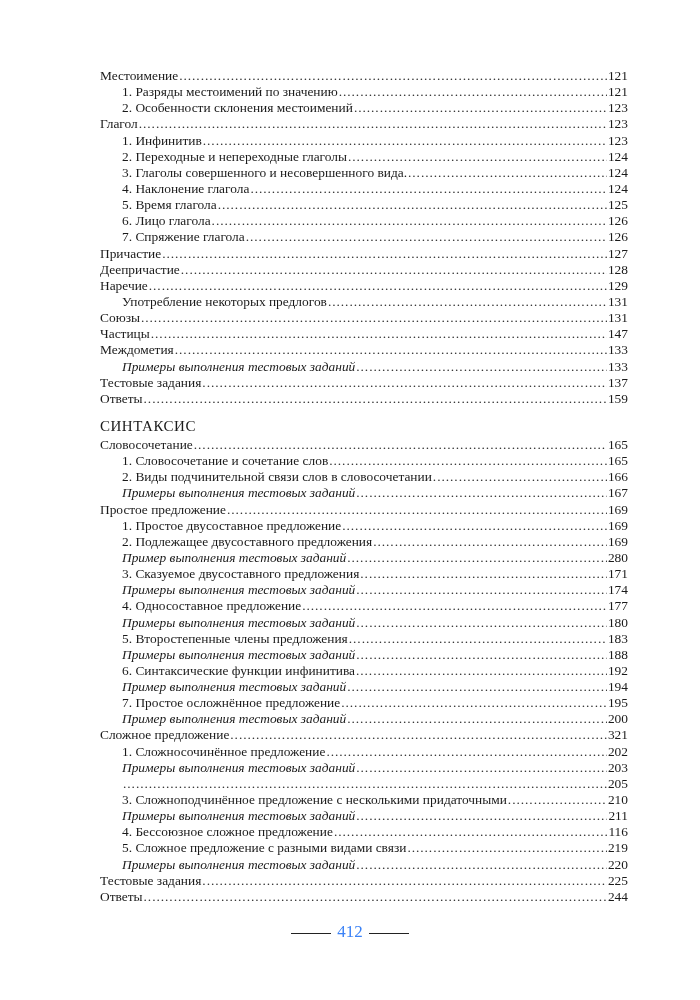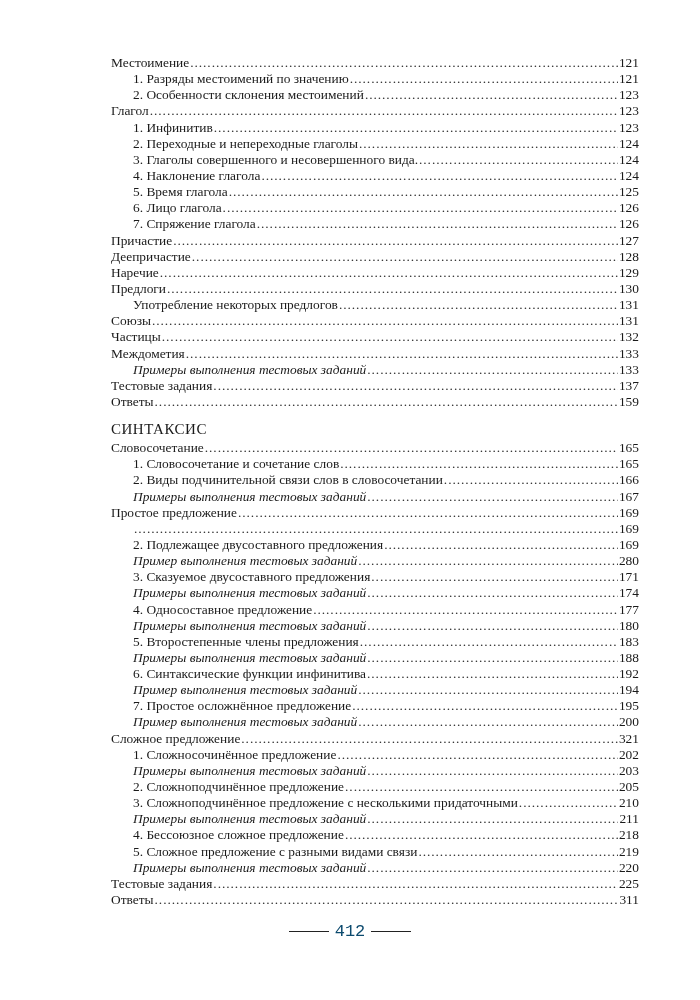--- a/index.html
+++ b/index.html
@@ -1,28 +1,28 @@
 <!DOCTYPE html>
 <html><head>
 <meta charset="utf-8">
 <style>
   html, body { margin: 0; padding: 0; background: #ffffff; }
   body { width: 700px; height: 1000px; position: relative; overflow: hidden;
          font-family: "Liberation Serif", "DejaVu Serif", serif; color: #1a1a1a; }
-  .toc { position: absolute; left: 100px; top: 55px; width: 528px; margin-left: 11px; }
+  .toc { position: absolute; left: 100px; top: 68px; width: 528px; }
   .row { display: flex; align-items: baseline; height: 16.15px; font-size: 13.4px; line-height: 16.15px; white-space: nowrap; }
   .row.sub { padding-left: 22px; }
   .row .label { flex: 0 0 auto; }
   .row.italic .label { font-style: italic; }
   .row .dots { flex: 1 1 auto; overflow: hidden; margin: 0 1px; letter-spacing: 2.2px; color: #333; }
   .row .dots::before { content: ". . . . . . . . . . . . . . . . . . . . . . . . . . . . . . . . . . . . . . . . . . . . . . . . . . . . . . . . . . . . . . . . . . . . . . . . . . . . . . . . . . . . . . . . . . . . . . . . . . . . . . . . . . . . . . . . . . . . . . . . . . . . . . . . . . ."; letter-spacing: -1.2px; }
   .row .page { flex: 0 0 auto; text-align: center; }
   .heading { text-align: left; font-size: 15px; height: 22px; line-height: 22px; margin-top: 8px; letter-spacing: 0.5px; }
   .footer { position: absolute; top: 922px; left: 0; width: 700px; text-align: center;
-            font-family: Liberation Mono, monospace; font-size: 17px; color: #0c4a6e; }
+            font-family: Liberation Serif, serif; font-size: 17px; color: #3b82f6; }
   .footer .dash { display: inline-block; width: 40px; height: 1px; background: #222; vertical-align: middle; margin: 0 6px; }
 </style>
 </head>
 <body>
 
 <div class="toc">
   <div id="sec1">
       <div class="row">
         <span class="label">Местоимение</span>
         <span class="dots"></span>
@@ -86,39 +86,34 @@
       <div class="row">
         <span class="label">Деепричастие</span>
         <span class="dots"></span>
         <span class="page">128</span>
       </div>
       <div class="row">
         <span class="label">Наречие</span>
         <span class="dots"></span>
         <span class="page">129</span>
       </div>
-      <div class="row">
-        <span class="label">Предлоги</span>
-        <span class="dots"></span>
-        <span class="page">130</span>
-      </div>
       <div class="row sub">
         <span class="label">Употребление некоторых предлогов</span>
         <span class="dots"></span>
         <span class="page">131</span>
       </div>
       <div class="row">
         <span class="label">Союзы</span>
         <span class="dots"></span>
         <span class="page">131</span>
       </div>
       <div class="row">
         <span class="label">Частицы</span>
         <span class="dots"></span>
-        <span class="page">132</span>
+        <span class="page">147</span>
       </div>
       <div class="row">
         <span class="label">Междометия</span>
         <span class="dots"></span>
         <span class="page">133</span>
       </div>
       <div class="row sub italic">
         <span class="label">Примеры выполнения тестовых заданий</span>
         <span class="dots"></span>
         <span class="page">133</span>
@@ -155,20 +150,21 @@
         <span class="label">Примеры выполнения тестовых заданий</span>
         <span class="dots"></span>
         <span class="page">167</span>
       </div>
       <div class="row">
         <span class="label">Простое предложение</span>
         <span class="dots"></span>
         <span class="page">169</span>
       </div>
       <div class="row sub">
+        <span class="label">1. Простое двусоставное предложение</span>
         <span class="dots"></span>
         <span class="page">169</span>
       </div>
       <div class="row sub">
         <span class="label">2. Подлежащее двусоставного предложения</span>
         <span class="dots"></span>
         <span class="page">169</span>
       </div>
       <div class="row sub italic">
         <span class="label">Пример выполнения тестовых заданий</span>
@@ -234,57 +230,56 @@
         <span class="label">1. Сложносочинённое предложение</span>
         <span class="dots"></span>
         <span class="page">202</span>
       </div>
       <div class="row sub italic">
         <span class="label">Примеры выполнения тестовых заданий</span>
         <span class="dots"></span>
         <span class="page">203</span>
       </div>
       <div class="row sub">
-        <span class="label">2. Сложноподчинённое предложение</span>
         <span class="dots"></span>
         <span class="page">205</span>
       </div>
       <div class="row sub">
         <span class="label">3. Сложноподчинённое предложение с несколькими придаточными</span>
         <span class="dots"></span>
         <span class="page">210</span>
       </div>
       <div class="row sub italic">
         <span class="label">Примеры выполнения тестовых заданий</span>
         <span class="dots"></span>
         <span class="page">211</span>
       </div>
       <div class="row sub">
         <span class="label">4. Бессоюзное сложное предложение</span>
         <span class="dots"></span>
-        <span class="page">218</span>
+        <span class="page">116</span>
       </div>
       <div class="row sub">
         <span class="label">5. Сложное предложение с разными видами связи</span>
         <span class="dots"></span>
         <span class="page">219</span>
       </div>
       <div class="row sub italic">
         <span class="label">Примеры выполнения тестовых заданий</span>
         <span class="dots"></span>
         <span class="page">220</span>
       </div>
       <div class="row">
         <span class="label">Тестовые задания</span>
         <span class="dots"></span>
         <span class="page">225</span>
       </div>
       <div class="row">
         <span class="label">Ответы</span>
         <span class="dots"></span>
-        <span class="page">311</span>
+        <span class="page">244</span>
       </div>
     </div>
 </div>
 
 <div class="footer">
   <span class="dash"></span><span>412</span><span class="dash"></span>
 </div>
 
 </body></html>

